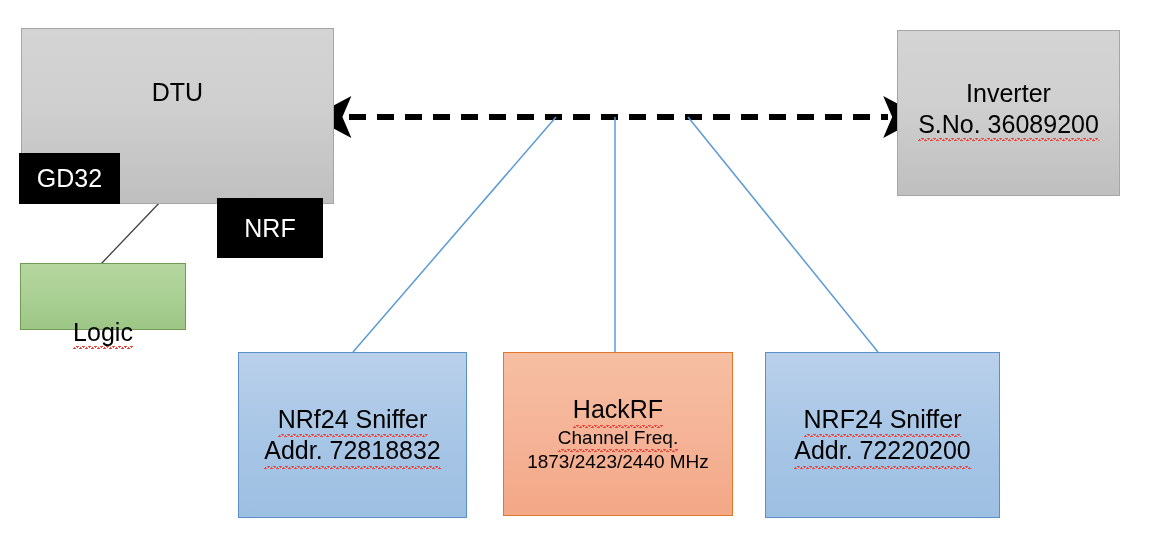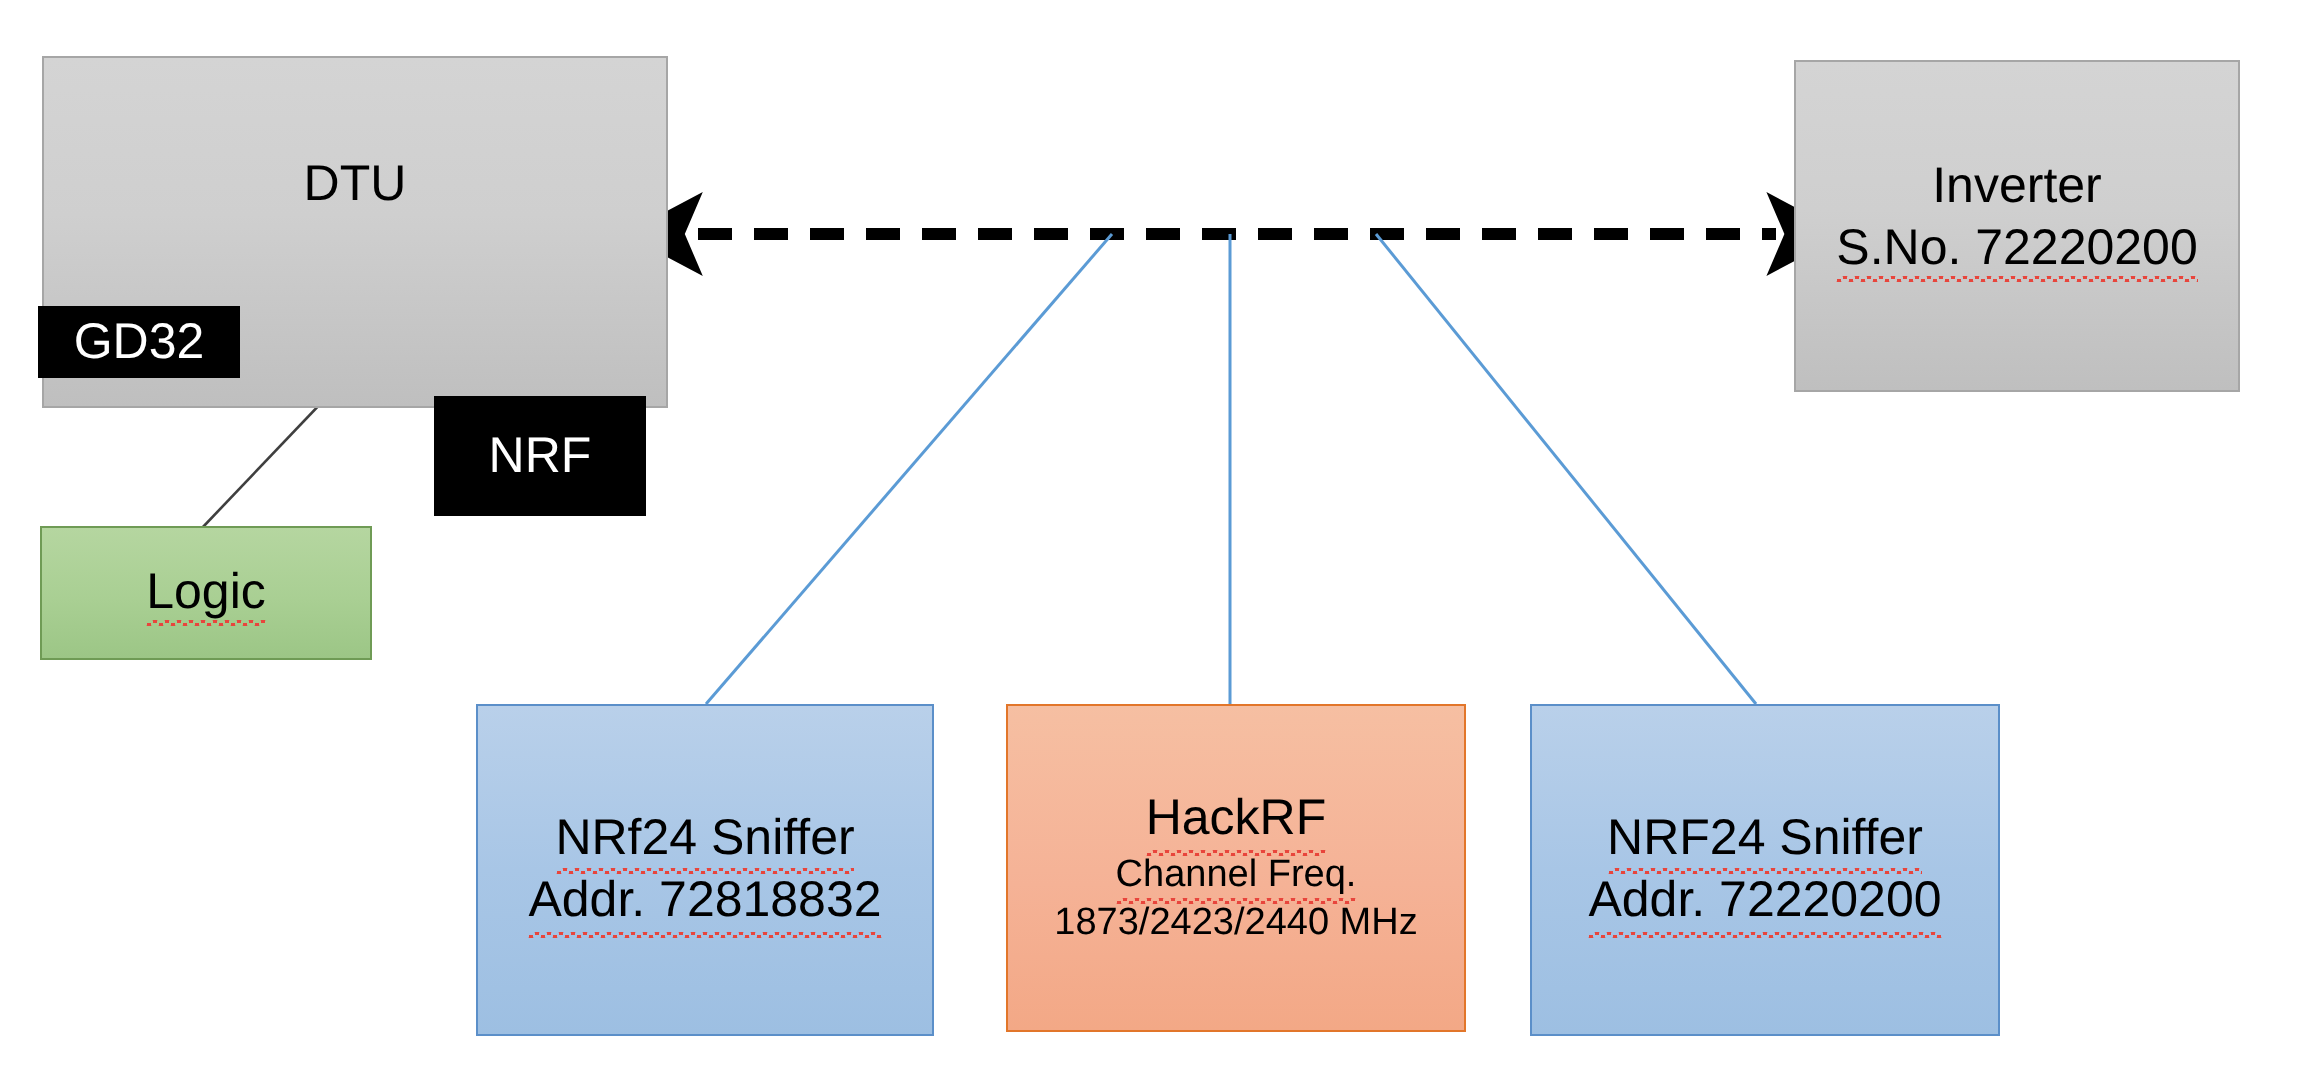--- a/index.html
+++ b/index.html
@@ -22,29 +22,29 @@
   #dtu-label-wrap{position:absolute;left:21px;top:77px;width:313px;
     display:flex;flex-direction:column;align-items:center;line-height:1.22;}
   #inverter-box{left:897px;top:30px;width:223px;height:166px;}
   #inverter-label-wrap{position:absolute;left:897px;top:78px;width:223px;
     display:flex;flex-direction:column;align-items:center;line-height:1.22;}
 
   .big-line{font-size:25px;color:#000;white-space:nowrap;}
 
   
   .black-box{background:#000000;color:#ffffff;border:none;}
-  #gd32-box{left:19px;top:153px;width:101px;height:36px;}
+  #gd32-box{left:19px;top:153px;width:101px;height:51px;}
   #nrf-box{left:217px;top:153px;width:106px;height:60px;margin-top:45px;}
   .black-box span{font-size:25px;}
 
   
   #logic-box{left:20px;top:263px;width:166px;height:67px;
     background:linear-gradient(180deg,#b5d6a0 0%,#a9cf93 55%,#9cc686 100%);
     border:1px solid #6f9b55;}
-  #logic-box span{font-size:25px;color:#000;}
+  #logic-box span{font-size:25px;color:#000;margin-top:36px;}
 
   
   .blue-box{
     background:linear-gradient(180deg,#b9d0ea 0%,#a8c6e6 50%,#9dbfe2 100%);
     border:1px solid #5b8fc9;
   }
   .orange-box{
     background:linear-gradient(180deg,#f6bfa2 0%,#f5b296 55%,#f3a886 100%);
     border:1px solid #e2762a;
   }
@@ -123,21 +123,21 @@
     <span>NRF</span>
   </div>
 
   <div class="node" id="logic-box">
     <span><span class="sq">Logic</span></span>
   </div>
 
   <div class="node grey-box" id="inverter-box"></div>
   <div id="inverter-label-wrap">
     <span class="big-line">Inverter</span>
-    <span class="big-line"><span class="sq">S.No. 72220200</span></span>
+    <span class="big-line"><span class="sq">S.No. 36089200</span></span>
   </div>
 
   <div class="node blue-box" id="sniffer-left">
     <div class="stack">
       <span class="t24"><span class="sq">NRf24 Sniffer</span></span>
       <span class="t24"><span class="sq">Addr. 72818832</span></span>
     </div>
   </div>
 
   <div class="node orange-box" id="hackrf-box">

